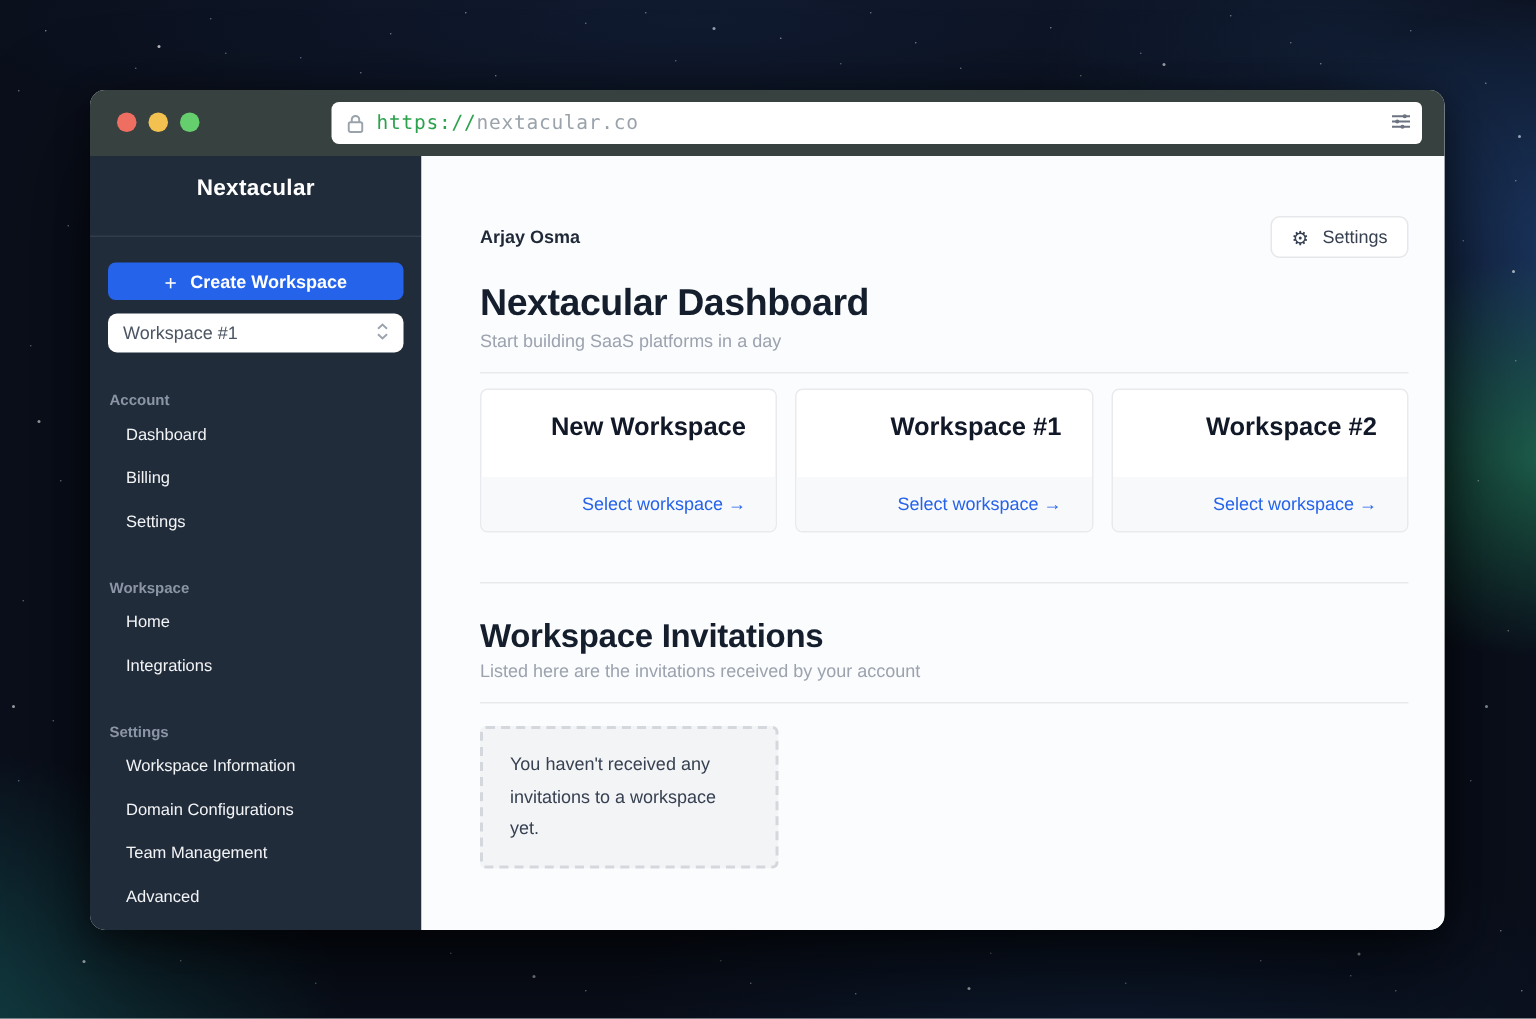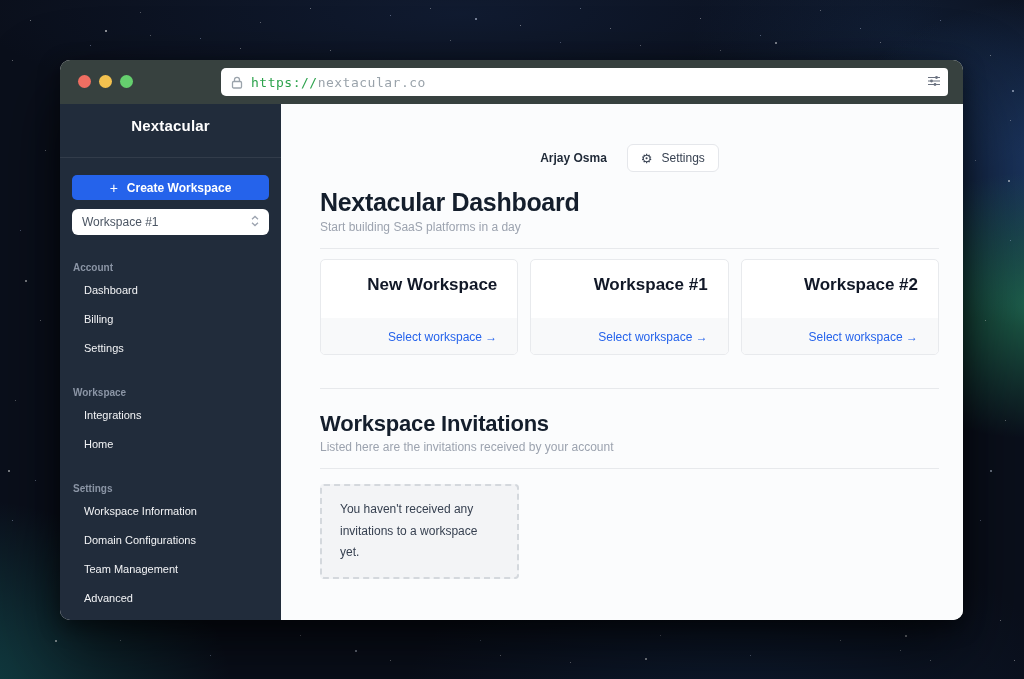--- a/index.html
+++ b/index.html
@@ -69,21 +69,21 @@
     font-family:inherit; cursor:pointer; }
   .plus { font-size:14px; font-weight:400; line-height:1; }
   .ws-select { margin-top:9px; width:100%; height:26px; background:#fff; border-radius:6px;
     display:flex; align-items:center; justify-content:space-between; padding:0 10px;
     font-size:12px; color:#4b5563; cursor:pointer; }
   .nav-group { margin-top:27px; }
   .nav-label { font-size:10px; font-weight:700; color:#8b95a5; padding-left:1px; margin-bottom:3px; }
   .nav-item { padding:6px 0 6px 12px; font-size:11px; color:#f3f4f6; margin-top:5px; cursor:pointer; border-radius:4px; }
 
   .main { flex:1; background:#fbfcfd; padding:40px 24px 0 39px; overflow:hidden; }
-  .main-header { display:flex; justify-content:center; align-items:center;gap:20px; }
+  .main-header { display:flex; justify-content:space-between; align-items:center;gap:20px; }
   .user-name { font-size:12px; font-weight:700; color:#1f2937; }
   .settings-btn { background:#fff; border:1px solid #e5e7eb; border-radius:6px; padding:6px 13px;
     font-size:12px; color:#374151; display:flex; align-items:center; gap:9px; font-family:inherit; cursor:pointer; }
   .gear { font-size:13px; color:#374151; line-height:1; }
   .page-title { margin-top:16px; font-size:25px; font-weight:700; color:#141e2c; letter-spacing:-.3px; }
   .page-subtitle { margin-top:3px; font-size:12px; color:#9ca3af; }
   .divider { border:none; border-top:1px solid #e7e9ec; margin:14px 0 0; }
 
   .cards { display:flex; gap:12px; margin-top:10px; }
   .card { flex:1; background:#fff; border:1px solid #e8eaed; border-radius:5px; overflow:hidden;text-align:right; }
@@ -158,22 +158,22 @@
 
         <nav>
           <div class="nav-group">
             <div class="nav-label">Account</div>
             <div class="nav-item">Dashboard</div>
             <div class="nav-item">Billing</div>
             <div class="nav-item">Settings</div>
           </div>
           <div class="nav-group">
             <div class="nav-label">Workspace</div>
+            <div class="nav-item">Home</div>
             <div class="nav-item">Integrations</div>
-            <div class="nav-item">Home</div>
           </div>
           <div class="nav-group">
             <div class="nav-label">Settings</div>
             <div class="nav-item">Workspace Information</div>
             <div class="nav-item">Domain Configurations</div>
             <div class="nav-item">Team Management</div>
             <div class="nav-item">Advanced</div>
           </div>
         </nav>
       </div>

